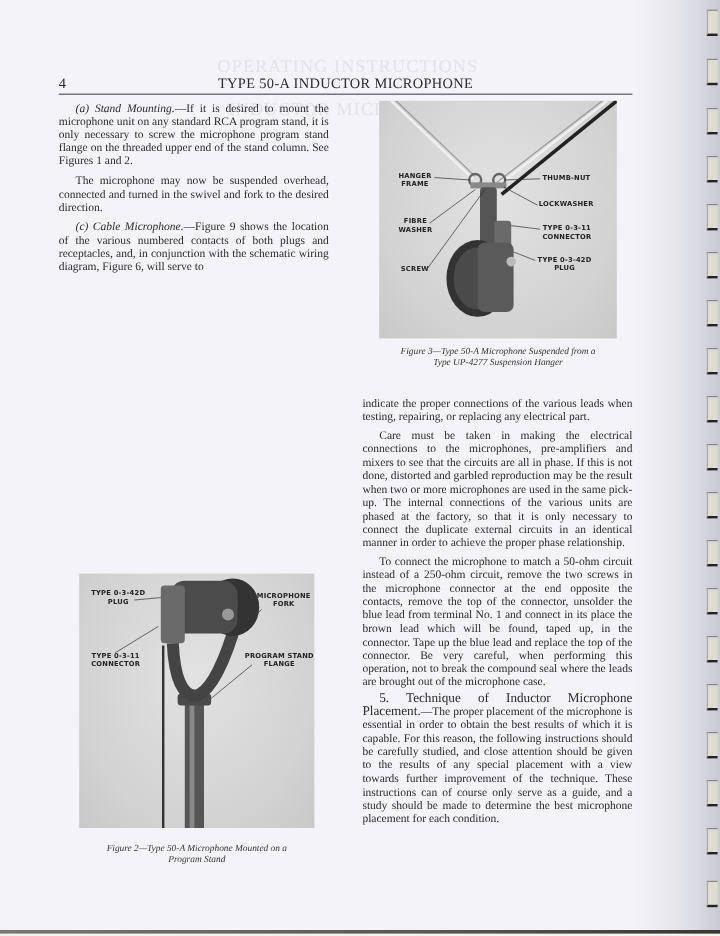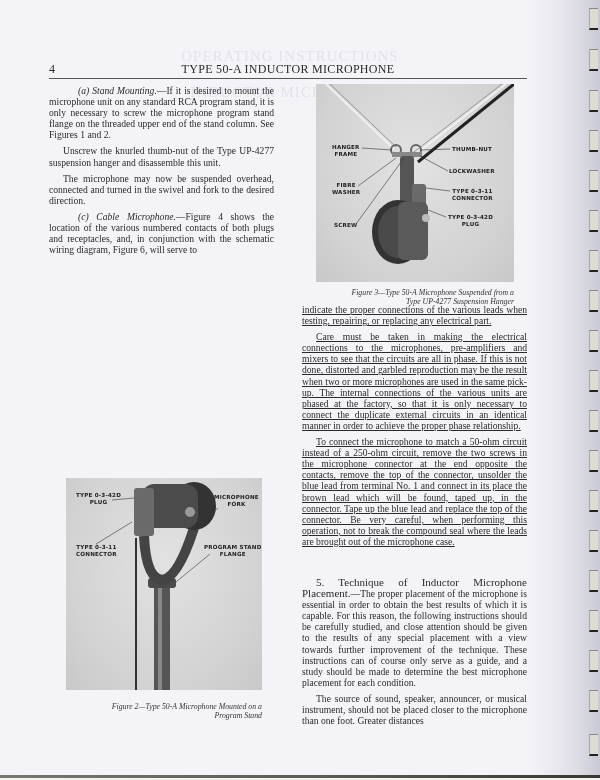--- a/index.html
+++ b/index.html
@@ -32,23 +32,23 @@
   }
   .header-rule {
     position: absolute; left: 49px; top: 78px; width: 478px; height: 1px; background: #555;
   }
   .col {
     position: absolute; font-size: 9.6px; line-height: 11.1px; text-align: justify;
   }
   .col p { margin: 0 0 5px 0; text-indent: 14px; }
   .col p.noindent { text-indent: 0; }
   .col-left { left: 49px; top: 85px; width: 225px; }
-  .col-right { left: 302px; top: 304px; width: 225px; text-decoration: underline; }
+  .col-right { left: 302px; top: 331px; width: 225px; }
   .col-right2 { left: 302px; top: 577px; width: 225px; }
-  em { font-style: italic; margin-left: 15px; }
+  em { font-style: italic; }
   .sec-head { font-weight: normal; font-size: 11px; }
   .figure { position: absolute; }
   .photo {
     position: absolute; background: #d7d7d7;
     background: radial-gradient(ellipse at 50% 40%, #e2e2e2 0%, #d2d2d2 70%, #c8c8c8 100%);
   }
   .caption {
     position: absolute; text-align: center; font-style: italic; font-size: 7.8px; line-height: 9px; color: #333;
   }
   .callout {
@@ -75,23 +75,22 @@
   </div>
 
   <div class="header">
     <span class="page-num">4</span>
     <span class="running-title">TYPE 50-A INDUCTOR MICROPHONE</span>
   </div>
   <div class="header-rule"></div>
 
   <div class="col col-left">
     <p><em>(a) Stand Mounting.</em><span>—If it is desired to mount the microphone unit on any standard RCA program stand, it is only necessary to screw the microphone program stand flange on the threaded upper end of the stand column. See Figures 1 and 2.</span></p>
-    <p>Unscrew the knurled thumb-nut of the Type UP-4277 suspension hanger and disassemble this unit.</p>
     <p>The microphone may now be suspended overhead, connected and turned in the swivel and fork to the desired direction.</p>
-    <p><em>(c) Cable Microphone.</em><span>—Figure 4 shows the location of the various numbered contacts of both plugs and receptacles, and, in conjunction with the schematic wiring diagram, Figure 6, will serve to</span></p>
+    <p><em>(c) Cable Microphone.</em><span>—Figure 9 shows the location of the various numbered contacts of both plugs and receptacles, and, in conjunction with the schematic wiring diagram, Figure 6, will serve to</span></p>
   </div>
 
   <div class="figure" style="left:316px; top:84px; width:198px; height:232px;">
     <div class="photo" style="left:0; top:0; width:198px; height:198px;">
       <svg width="198" height="198">
         <line x1="10" y1="0" x2="78" y2="65" stroke="#f0f0f0" stroke-width="2"></line>
         <line x1="14" y1="0" x2="80" y2="63" stroke="#999" stroke-width="1"></line>
         <line x1="190" y1="0" x2="100" y2="70" stroke="#f0f0f0" stroke-width="2"></line>
         <line x1="186" y1="0" x2="98" y2="68" stroke="#999" stroke-width="1"></line>
         <line x1="198" y1="0" x2="102" y2="78" stroke="#222" stroke-width="3"></line>
@@ -133,34 +132,33 @@
       <svg width="198" height="198">
         <line x1="46" y1="64" x2="76" y2="66" stroke="#333" stroke-width="0.6"></line>
         <line x1="42" y1="102" x2="80" y2="74" stroke="#333" stroke-width="0.6"></line>
         <line x1="40" y1="140" x2="88" y2="74" stroke="#333" stroke-width="0.6"></line>
         <line x1="134" y1="65" x2="104" y2="66" stroke="#333" stroke-width="0.6"></line>
         <line x1="132" y1="87" x2="104" y2="72" stroke="#333" stroke-width="0.6"></line>
         <line x1="134" y1="107" x2="110" y2="104" stroke="#333" stroke-width="0.6"></line>
         <line x1="130" y1="133" x2="112" y2="126" stroke="#333" stroke-width="0.6"></line>
       </svg>
     </div>
-    <div class="caption" style="left:0; top:204px; width:198px;text-align:right;">
+    <div class="caption" style="left:0; top:204px; width:198px;">
       <div>Figure 3—Type 50-A Microphone Suspended from a</div>
       <div>Type UP-4277 Suspension Hanger</div>
     </div>
   </div>
 
   <div class="col col-right">
     <p class="noindent">indicate the proper connections of the various leads when testing, repairing, or replacing any electrical part.</p>
     <p>Care must be taken in making the electrical connections to the microphones, pre-amplifiers and mixers to see that the circuits are all in phase. If this is not done, distorted and garbled reproduction may be the result when two or more microphones are used in the same pick-up. The internal connections of the various units are phased at the factory, so that it is only necessary to connect the duplicate external circuits in an identical manner in order to achieve the proper phase relationship.</p>
     <p>To connect the microphone to match a 50-ohm circuit instead of a 250-ohm circuit, remove the two screws in the microphone connector at the end opposite the contacts, remove the top of the connector, unsolder the blue lead from terminal No. 1 and connect in its place the brown lead which will be found, taped up, in the connector. Tape up the blue lead and replace the top of the connector. Be very careful, when performing this operation, not to break the compound seal where the leads are brought out of the microphone case.</p>
   </div>
   <div class="col col-right2">
     <p class="noindent" style="text-indent:14px;"><span class="sec-head">5. Technique of Inductor Microphone</span> <span class="sec-head">Placement.</span><span>—The proper placement of the microphone is essential in order to obtain the best results of which it is capable. For this reason, the following instructions should be carefully studied, and close attention should be given to the results of any special placement with a view towards further improvement of the technique. These instructions can of course only serve as a guide, and a study should be made to determine the best microphone placement for each condition.</span></p>
-    <p>The source of sound, speaker, announcer, or musical instrument, should not be placed closer to the microphone than one foot. Greater distances</p>
   </div>
 
   <div class="figure" style="left:66px; top:478px; width:196px; height:250px;">
     <div class="photo" style="left:0; top:0; width:196px; height:212px;">
       <svg width="196" height="212">
         <rect x="88" y="108" width="16" height="104" fill="#555"></rect>
         <rect x="92" y="108" width="4" height="104" fill="#888"></rect>
         <rect x="82" y="100" width="28" height="10" rx="3" fill="#4a4a4a"></rect>
         <path d="M78 58 Q80 100 96 102 Q112 100 128 50" fill="none" stroke="#444" stroke-width="10"></path>
         <ellipse cx="128" cy="28" rx="22" ry="24" fill="#333"></ellipse>
@@ -185,21 +183,21 @@
           <div>PROGRAM STAND</div>
           <div>FLANGE</div>
         </div>
       <svg width="196" height="212">
         <line x1="46" y1="22" x2="68" y2="20" stroke="#333" stroke-width="0.6"></line>
         <line x1="30" y1="66" x2="66" y2="44" stroke="#333" stroke-width="0.6"></line>
         <line x1="152" y1="30" x2="126" y2="52" stroke="#333" stroke-width="0.6"></line>
         <line x1="144" y1="76" x2="110" y2="104" stroke="#333" stroke-width="0.6"></line>
       </svg>
     </div>
-    <div class="caption" style="left:0; top:224px; width:196px;text-align:right;">
+    <div class="caption" style="left:0; top:224px; width:196px;">
       <div>Figure 2—Type 50-A Microphone Mounted on a</div>
       <div>Program Stand</div>
     </div>
   </div>
 
   <div class="binding">
     <div class="ring" style="top:8px;"></div>
     <div class="ring" style="top:49px;"></div>
     <div class="ring" style="top:90px;"></div>
     <div class="ring" style="top:130px;"></div>

